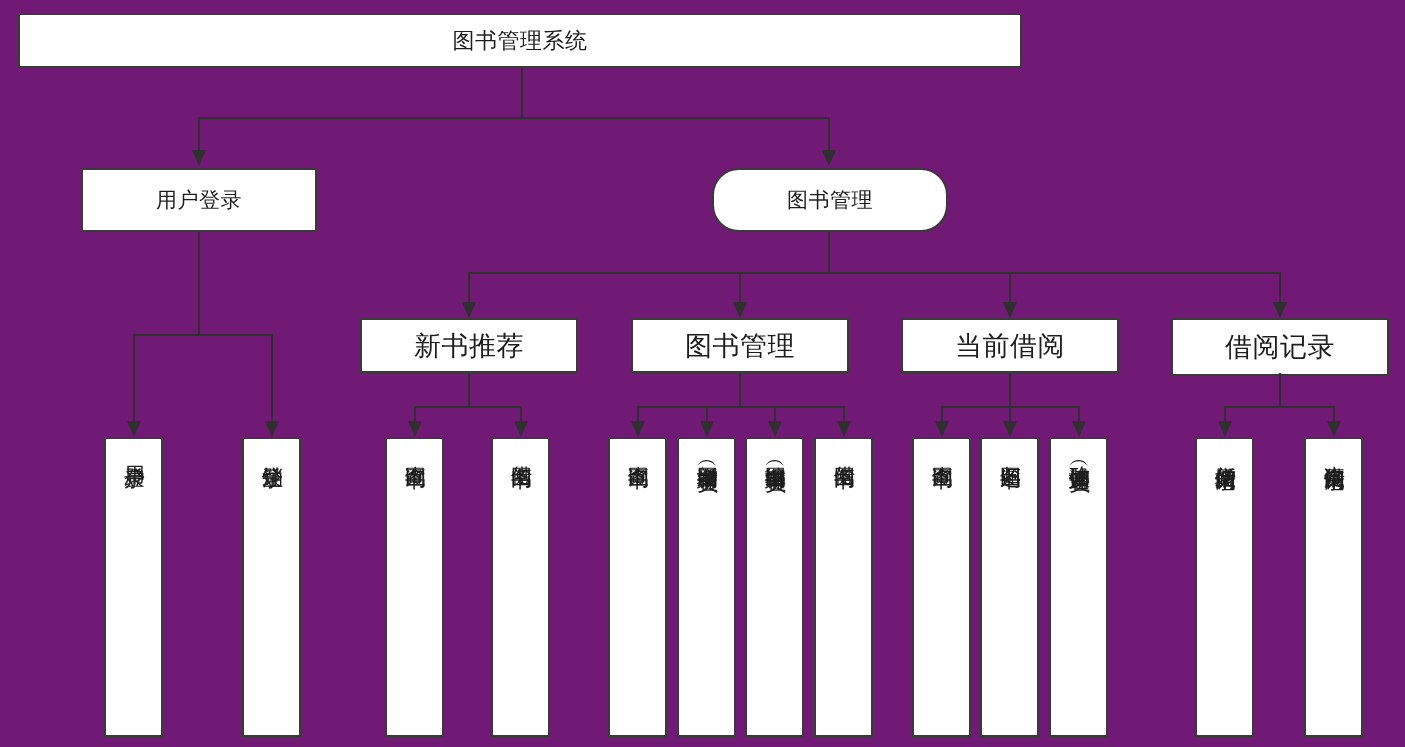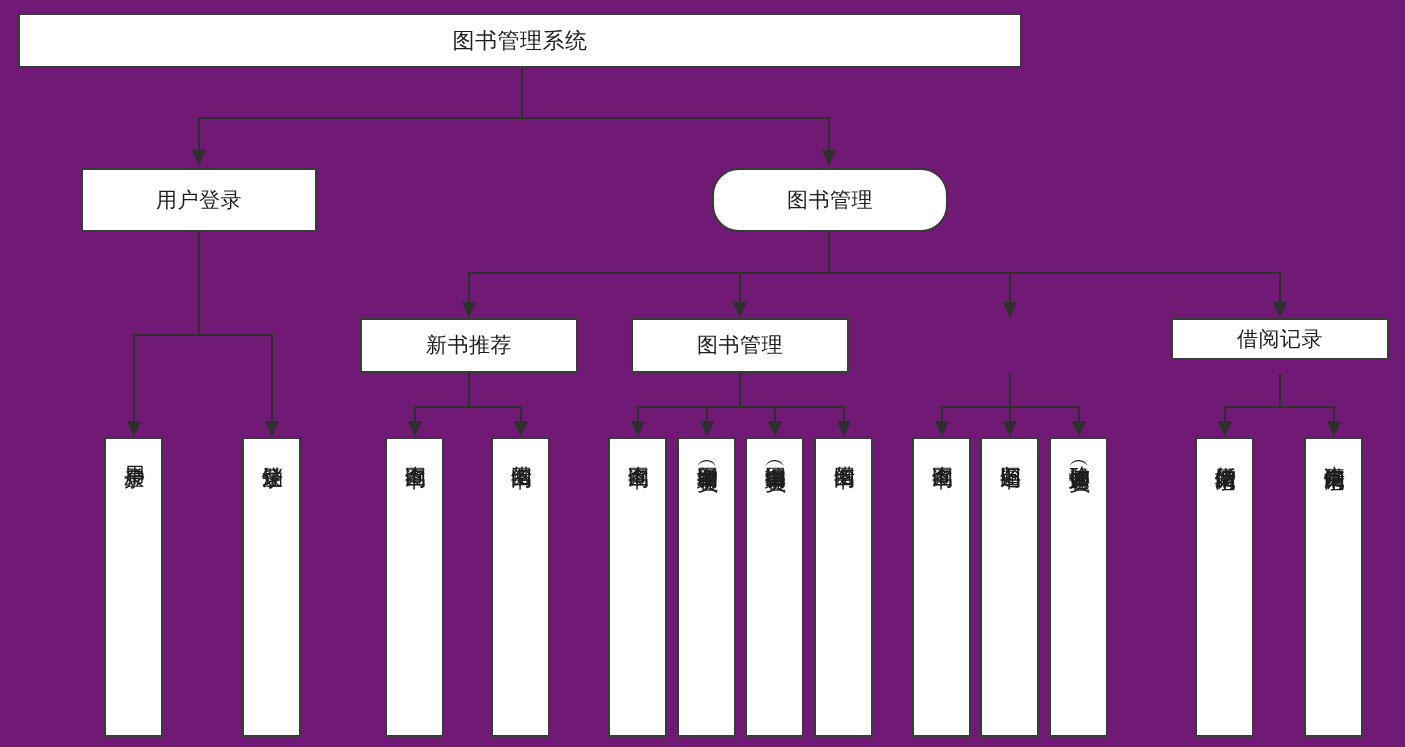--- a/index.html
+++ b/index.html
@@ -32,21 +32,21 @@
   }
   .node .label {
     font-size: 21px;
     line-height: 1.15;
     letter-spacing: 0.5px;
     color: #1d1d1d;
     white-space: nowrap;
   }
   .node.root .label { font-size: 22px; }
   .node.lvl1 .label { font-size: 21px; }
-  .node.lvl2 .label { font-size: 21px; }
+  .node.lvl2 .label { font-size: 27px; }
 
   
   .node.leaf {
     align-items: flex-start;
     justify-content: center;
     padding-top: 10px;
   }
   .node.leaf .label {
     font-size: 21px;
     line-height: 1.14;
@@ -127,21 +127,24 @@
   <div class="arrow" style="left:1003px; top:302px;"></div>
   <div class="vline" style="left:1279px; top:272px; height:30px;"></div>
   <div class="arrow" style="left:1273px; top:302px;"></div>
 
   <div class="node lvl2" style="left:360px; top:318px; width:218px; height:55px;">
     <span class="label">新书推荐</span>
   </div>
   <div class="node lvl2" style="left:631px; top:318px; width:218px; height:55px;">
     <span class="label">图书管理</span>
   </div>
-  <div class="node lvl2" style="left:1171px; top:318px; width:218px; height:42px;justify-content:center;">
+  <div class="node lvl2" style="left:901px; top:318px; width:218px; height:55px;">
+    <span class="label">当前借阅</span>
+  </div>
+  <div class="node lvl2" style="left:1171px; top:318px; width:218px; height:58px;justify-content:center;">
     <span class="label">借阅记录</span>
   </div>
 
   <div class="vline" style="left:468px; top:373px; height:34px;"></div>
   <div class="hline" style="left:414px; top:406px; width:108px;"></div>
   <div class="vline" style="left:414px; top:406px; height:15px;"></div>
   <div class="arrow" style="left:408px; top:421px;"></div>
   <div class="vline" style="left:520px; top:406px; height:15px;"></div>
   <div class="arrow" style="left:514px; top:421px;"></div>
 

